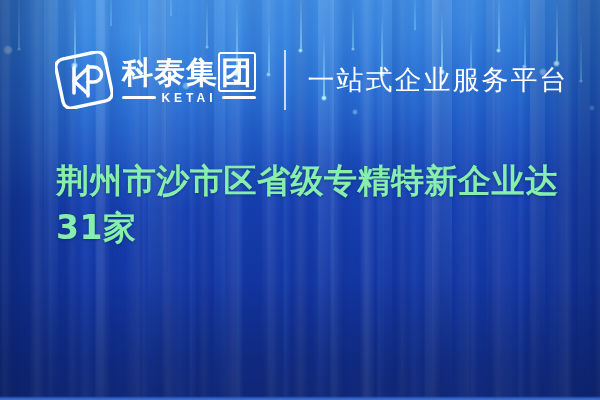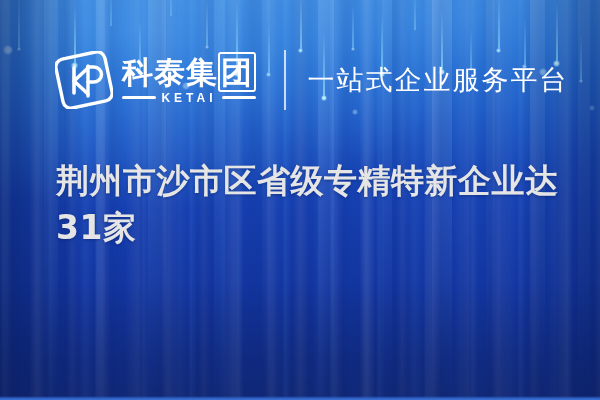--- a/index.html
+++ b/index.html
@@ -207,21 +207,21 @@
     white-space: nowrap;
     font-family: "DejaVu Serif", "Liberation Serif", serif;
   }
 
   
   .headline {
     position: absolute;
     left: 56px;
     top: 158px;
     width: 516px;
-    color: #e5e5e5;
+    color: #86efac;
     font-size: 33px;
     font-weight: bold;
     line-height: 1.42;
     letter-spacing: 0.5px;
     font-family: "DejaVu Sans", "Liberation Sans", sans-serif;
     text-shadow: 0 1px 3px rgba(2,16,66,0.35);
   }
 </style>
 </head>
 <body>

